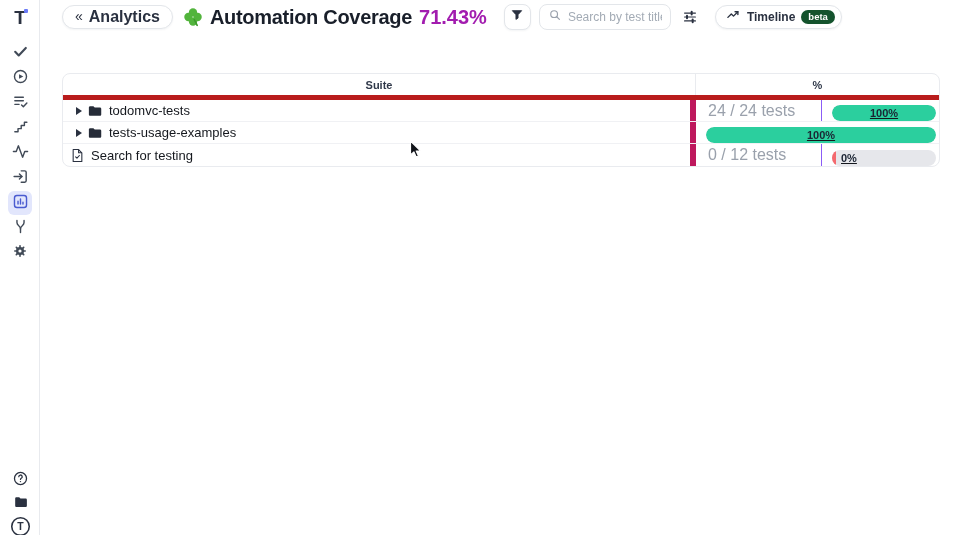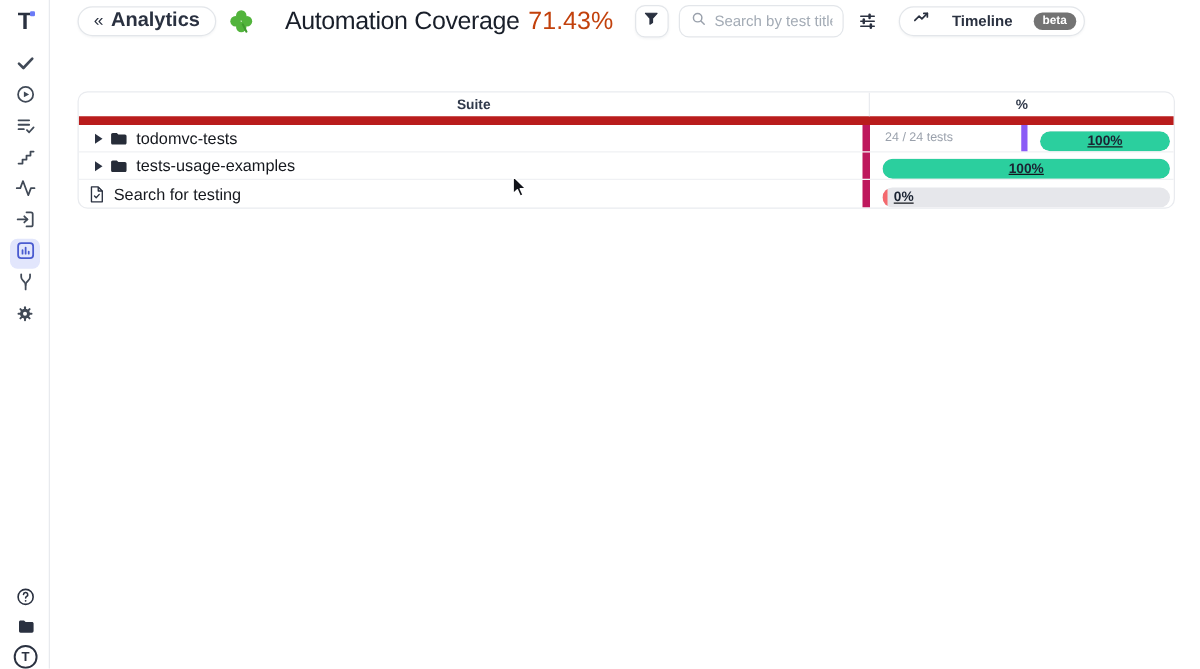--- a/index.html
+++ b/index.html
@@ -38,59 +38,59 @@
   }
   .btn-pill {
     display:inline-flex; align-items:center; height:24px; border:1px solid #e3e6ea;
     border-radius:13px; background:#fff; box-shadow:0 1px 2px rgba(20,30,50,.05);
     cursor:pointer; white-space:nowrap;
   }
   .analytics-btn { gap:6px; padding:0 12px; }
   .back-chevrons { font-size:14px; color:#2a3140; line-height:1; margin-top:-2px; }
   .analytics-label { font-size:16px; font-weight:600; color:#2a3140; }
   .clover { margin-left:10px; display:flex; }
-  .page-title { margin-left:25px; font-size:20px; font-weight:400; color:#191f2a; letter-spacing:-0.3px; }
-  .page-percent { margin-left:7px; font-size:20px; font-weight:400; color:#c2410c; }
+  .page-title { margin-left:7px; font-size:20px; font-weight:700; color:#191f2a; letter-spacing:-0.3px; }
+  .page-percent { margin-left:7px; font-size:20px; font-weight:700; color:#a21caf; }
   .filter-btn {
     margin-left:17px; width:27px; height:26px; border:1px solid #e3e6ea; border-radius:8px;
     background:#fff; display:flex; align-items:center; justify-content:center;
     box-shadow:0 1px 2px rgba(20,30,50,.05); cursor:pointer;
   }
   .search-box {
     margin-left:8px; width:132px; height:26px; border:1px solid #e3e6ea; border-radius:8px;
     display:flex; align-items:center; padding:0 8px; gap:6px; background:#fff;
   }
   .search-box input {
     border:none; outline:none; width:100%; font-size:12px; color:#2a3140;
     font-family:"Liberation Sans", sans-serif; background:transparent;
   }
   .search-box input::placeholder { color:#a3abb5; }
   .sliders { margin-left:11px; display:flex; cursor:pointer; color:#2a3140; }
-  .timeline-btn { margin-left:17px; gap:17px; padding:0 6px 0 10px; }
+  .timeline-btn { margin-left:17px; gap:6px; padding:0 6px 0 10px; }
   .timeline-label { font-size:12px; font-weight:600; color:#2a3140; }
   .beta-badge {
     color:#fff; font-size:9.5px; font-weight:600; padding:2.5px 7px; border-radius:9px; line-height:1;
   }
 
   
   .table {
     position:absolute; left:62px; top:73px; width:878px;
     border:1px solid #e9ebef; border-radius:8px; background:#fff; overflow:hidden;
   }
-  .thead { display:flex; height:26px; border-bottom:7px solid #b91c1c; align-items:stretch; }
+  .thead { display:flex; height:26px; border-bottom:5px solid #b91c1c; align-items:stretch; }
   .th { display:flex; align-items:center; justify-content:center; font-size:11px; font-weight:700; color:#30394a; }
   .th-suite { width:633px; border-right:1px solid #e9ebef; }
   .th-automated { width:126px; border-right:1px solid #e9ebef; }
   .th-pct { flex:1; }
   .row { display:flex; height:22px; border-bottom:1px solid #f0f1f4; align-items:stretch; }
   .row:last-child { border-bottom:none; }
   .cell-suite { width:633px; border-right:6px solid #be185d; display:flex; align-items:center; cursor:pointer; }
   .cell-automated {
-    width:126px; border-right:5px solid #8b5cf6; display:flex; align-items:center;
-    padding-left:12px; font-size:10px; color:#9aa1ac;
+    width:126px; border-right:1px solid #8b5cf6; display:flex; align-items:center;
+    padding-left:12px; font-size:16px; color:#9aa1ac;
   }
   .cell-pct { flex:1; display:flex; align-items:flex-end; padding:0 3px 0 10px;text-decoration:underline; }
   .caret {
     margin-left:13px; width:0; height:0;
     border-left:6px solid #2a3140; border-top:4px solid transparent; border-bottom:4px solid transparent;
   }
   .row-icon { margin-left:6px; display:flex; }
   .row-icon-file { margin-left:8px; display:flex; }
   .suite-label { margin-left:7px; font-size:13px; color:#15181e; }
 
@@ -266,21 +266,21 @@
   </span>
 
   <div class="btn-pill timeline-btn">
     <span>
       <svg width="15" height="15" viewBox="0 0 24 24" fill="none" stroke="#2a3140" stroke-width="2.2" stroke-linecap="round" stroke-linejoin="round">
           <path d="M3 15l5.5-5.5 3.5 3.5L19 6"></path>
           <path d="M14.5 6H19v4.5"></path>
         </svg>
     </span>
     <span class="timeline-label">Timeline</span>
-    <span class="beta-badge" style="background: #737373;">beta</span>
+    <span class="beta-badge" style="background: #14532d;">beta</span>
   </div>
 </div>
 
 <div class="table">
   <div class="thead">
     <div class="th th-suite">Suite</div>
     <div class="th th-pct">%</div>
   </div>
 
   <div class="row">
@@ -324,20 +324,21 @@
     <div class="cell-suite">
       <span class="row-icon-file">
         <svg width="13" height="15" viewBox="0 0 24 26" fill="none" stroke="#2a3140" stroke-width="2" stroke-linejoin="round">
             <path d="M4 2h10l6 6v16H4z"></path>
             <path d="M14 2v6h6"></path>
             <path d="M8.5 15.5l2.5 2.5 4.5-5" stroke-linecap="round"></path>
           </svg>
       </span>
       <span class="suite-label">Search for testing</span>
     </div>
+    <div class="cell-automated">0 / 12 tests</div>
     <div class="cell-pct">
       <div class="bar bar--zero">
         <div class="bar-fill" style="width: 4px; background: rgb(244, 105, 110);"></div>
         <div class="bar-label">0%</div>
       </div>
     </div>
   </div>
 </div>
 
 <div class="cursor">

